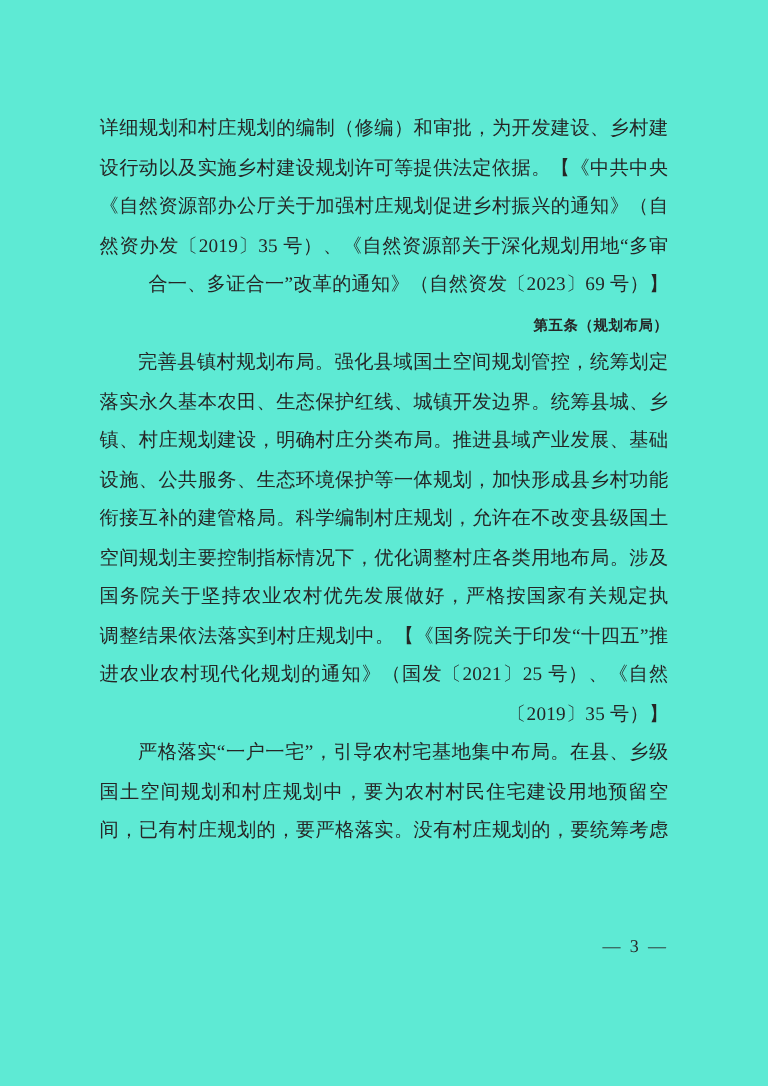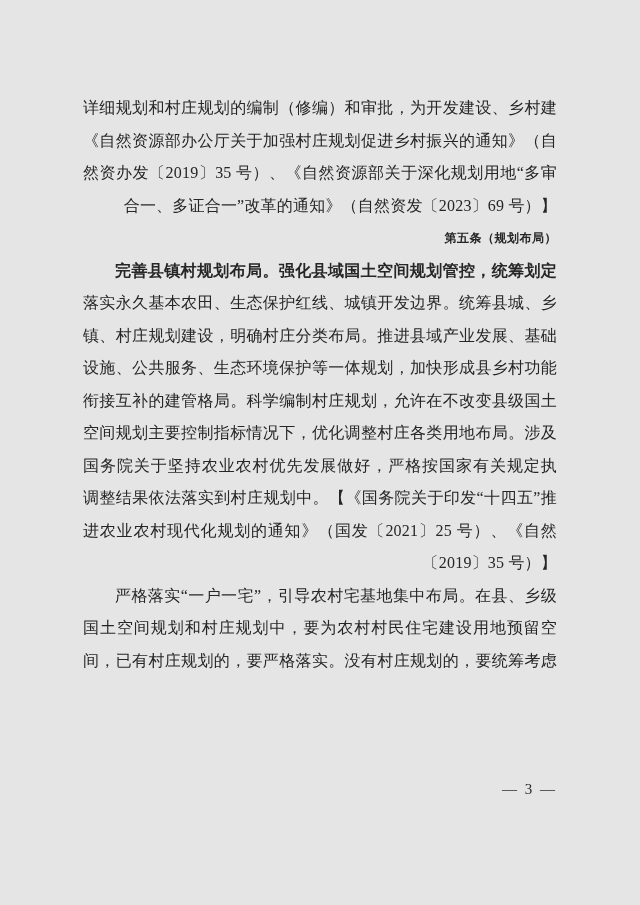--- a/index.html
+++ b/index.html
@@ -4,21 +4,21 @@
 <style>
   html, body {
     margin: 0;
     padding: 0;
     background: #ffffff;
   }
   .page {
     position: relative;
     width: 640px;
     height: 905px;
-    background: #e5e5e5;
+    background: #5eead4;
     overflow: hidden;
     font-family: "Liberation Serif", "DejaVu Serif", serif;
     color: #262626;
   }
   .text-block {
     position: absolute;
     left: 83px;
     top: 92px;
     width: 474px;
   }
@@ -51,25 +51,26 @@
     letter-spacing: 2px;
     color: #2a2a2a;
   }
 </style>
 </head>
 <body>
 
 <div class="page">
   <div class="text-block">
       <div class="line justify">详细规划和村庄规划的编制（修编）和审批，为开发建设、乡村建</div>
+      <div class="line justify">设行动以及实施乡村建设规划许可等提供法定依据。【《中共中央</div>
       <div class="line justify">《自然资源部办公厅关于加强村庄规划促进乡村振兴的通知》（自</div>
       <div class="line justify">然资办发〔2019〕35 号）、《自然资源部关于深化规划用地“多审</div>
       <div class="line">合一、多证合一”改革的通知》（自然资发〔2023〕69 号）】</div>
       <div class="line bold" style="padding-left: 2em;">第五条（规划布局）</div>
-      <div class="line justify" style="padding-left: 2em; font-weight: bold;">完善县镇村规划布局。强化县域国土空间规划管控，统筹划定</div>
+      <div class="line justify" style="padding-left: 2em;">完善县镇村规划布局。强化县域国土空间规划管控，统筹划定</div>
       <div class="line justify">落实永久基本农田、生态保护红线、城镇开发边界。统筹县城、乡</div>
       <div class="line justify">镇、村庄规划建设，明确村庄分类布局。推进县域产业发展、基础</div>
       <div class="line justify">设施、公共服务、生态环境保护等一体规划，加快形成县乡村功能</div>
       <div class="line justify">衔接互补的建管格局。科学编制村庄规划，允许在不改变县级国土</div>
       <div class="line justify">空间规划主要控制指标情况下，优化调整村庄各类用地布局。涉及</div>
       <div class="line justify">国务院关于坚持农业农村优先发展做好，严格按国家有关规定执行，</div>
       <div class="line justify">调整结果依法落实到村庄规划中。【《国务院关于印发“十四五”推</div>
       <div class="line justify">进农业农村现代化规划的通知》（国发〔2021〕25 号）、《自然资</div>
       <div class="line">〔2019〕35 号）】</div>
       <div class="line justify" style="padding-left: 2em;">严格落实“一户一宅”，引导农村宅基地集中布局。在县、乡级</div>

